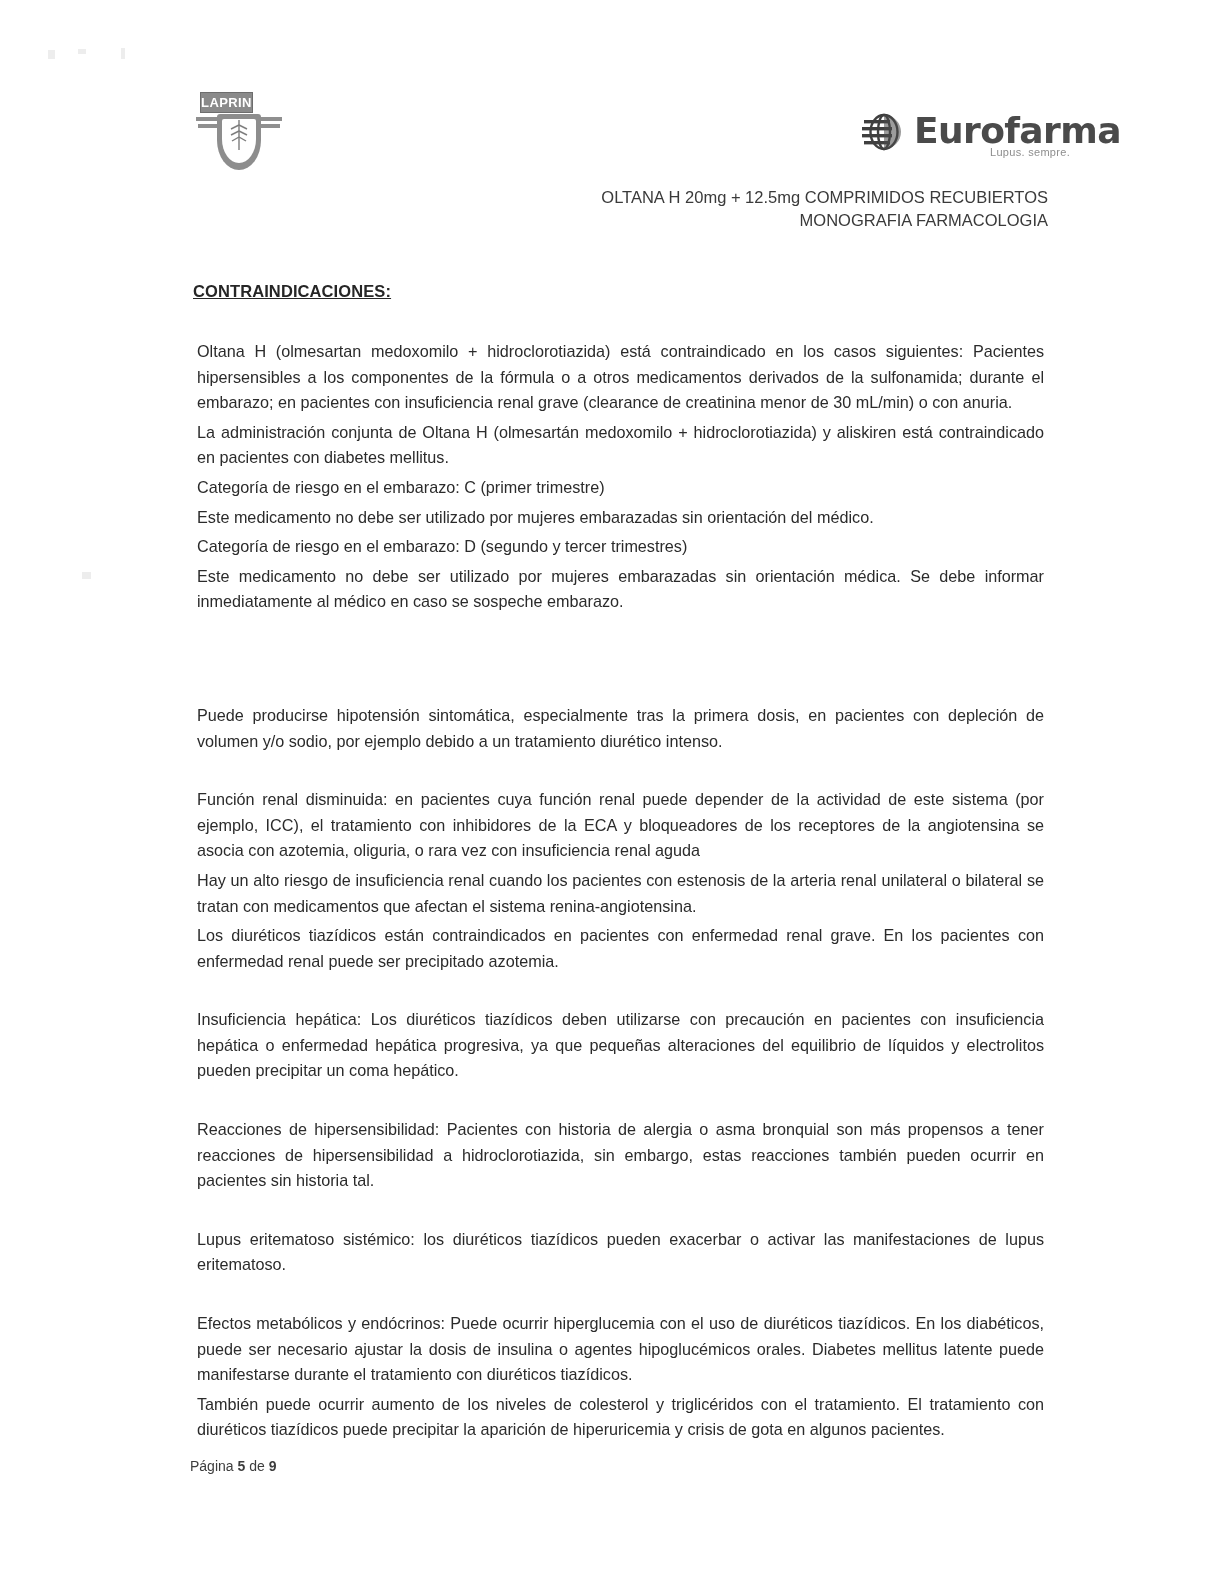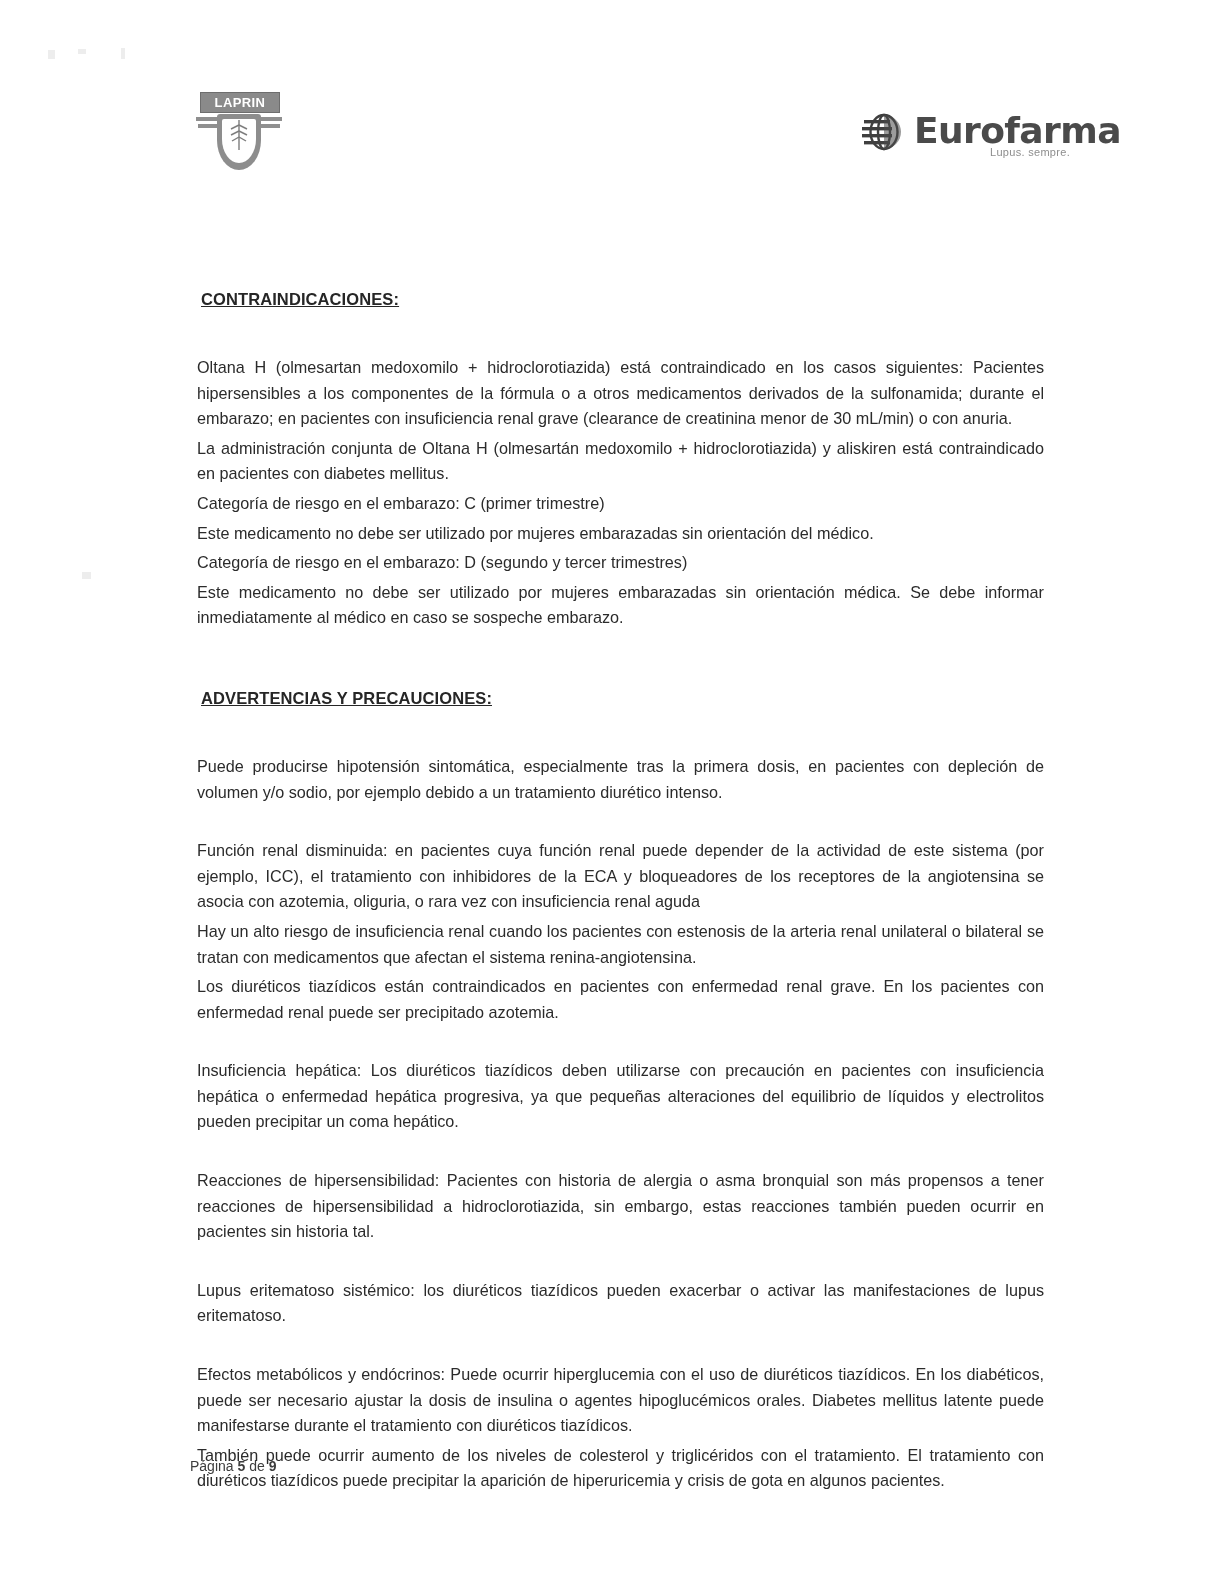--- a/index.html
+++ b/index.html
@@ -40,21 +40,21 @@
     position: absolute;
     left: 196px;
     top: 92px;
     width: 86px;
     height: 78px;
   }
   .laprin-banner {
     position: absolute;
     left: 4px;
     top: 0;
-    width: 80px;
+    width: 53px;
     height: 21px;
     background: #8a8a8a;
     border: 1px solid #6d6d6d;
     box-sizing: border-box;
     color: #ffffff;
     font-size: 13px;
     font-weight: bold;
     letter-spacing: 0.4px;
     text-align: center;
     line-height: 19px;
@@ -145,21 +145,21 @@
   .doc-title div { white-space: nowrap; }
 
   
   .content {
     position: absolute;
     left: 193px;
     top: 282px;
     width: 855px;
   }
   h2.section {
-    margin: 8px;
+    margin: 0;
     font-size: 16.5px;
     font-weight: bold;
     color: #262626;
     text-decoration: underline;
     letter-spacing: 0.1px;
   }
   .gap-after-heading { height: 34px; }
   .block {
     font-size: 16.2px;
     line-height: 25.6px;
@@ -227,37 +227,40 @@
         <g fill="none" stroke="#3f3f3f" stroke-width="2.4">
           <ellipse cx="22" cy="22" rx="13.5" ry="17"></ellipse>
           <ellipse cx="22" cy="22" rx="6" ry="17"></ellipse>
         </g>
         <path d="M22 5 A17 17 0 0 1 22 39 Z" fill="#4a4a4a" opacity="0.55"></path>
       </svg>
       <div class="ef-word">Eurofarma</div>
       <div class="ef-tag">Lupus. sempre.</div>
     </div>
 
+    <div class="doc-title">
+      <div>OLTANA H 20mg + 12.5mg COMPRIMIDOS RECUBIERTOS</div>
+      <div>MONOGRAFIA FARMACOLOGIA</div>
+    </div>
   </div>
 
   <div class="content">
 
     <h2 class="section">CONTRAINDICACIONES:</h2>
     <div class="gap-after-heading"></div>
 
     <p class="block">Oltana H (olmesartan medoxomilo + hidroclorotiazida) está contraindicado en los casos siguientes: Pacientes hipersensibles a los componentes de la fórmula o a otros medicamentos derivados de la sulfonamida; durante el embarazo; en pacientes con insuficiencia renal grave (clearance de creatinina menor de 30 mL/min) o con anuria.</p>
     <p class="block">La administración conjunta de Oltana H (olmesartán medoxomilo + hidroclorotiazida) y aliskiren está contraindicado en pacientes con diabetes mellitus.</p>
     <p class="block">Categoría de riesgo en el embarazo: C (primer trimestre)</p>
     <p class="block">Este medicamento no debe ser utilizado por mujeres embarazadas sin orientación del médico.</p>
     <p class="block">Categoría de riesgo en el embarazo: D (segundo y tercer trimestres)</p>
     <p class="block">Este medicamento no debe ser utilizado por mujeres embarazadas sin orientación médica. Se debe informar inmediatamente al médico en caso se sospeche embarazo.</p>
 
     <div class="spacer-lg"></div>
 
-    <h2 class="section">ADVERTENCIAS Y PRECAUCIONES:</h2>
     <div class="gap-after-heading"></div>
 
     <p class="block">Puede producirse hipotensión sintomática, especialmente tras la primera dosis, en pacientes con depleción de volumen y/o sodio, por ejemplo debido a un tratamiento diurético intenso.</p>
     <div class="spacer-sm"></div>
     <p class="block">Función renal disminuida: en pacientes cuya función renal puede depender de la actividad de este sistema (por ejemplo, ICC), el tratamiento con inhibidores de la ECA y bloqueadores de los receptores de la angiotensina se asocia con azotemia, oliguria, o rara vez con insuficiencia renal aguda</p>
     <p class="block">Hay un alto riesgo de insuficiencia renal cuando los pacientes con estenosis de la arteria renal unilateral o bilateral se tratan con medicamentos que afectan el sistema renina-angiotensina.</p>
     <p class="block">Los diuréticos tiazídicos están contraindicados en pacientes con enfermedad renal grave. En los pacientes con enfermedad renal puede ser precipitado azotemia.</p>
     <div class="spacer-sm"></div>
     <p class="block">Insuficiencia hepática: Los diuréticos tiazídicos deben utilizarse con precaución en pacientes con insuficiencia hepática o enfermedad hepática progresiva, ya que pequeñas alteraciones del equilibrio de líquidos y electrolitos pueden precipitar un coma hepático.</p>
     <div class="spacer-sm"></div>

